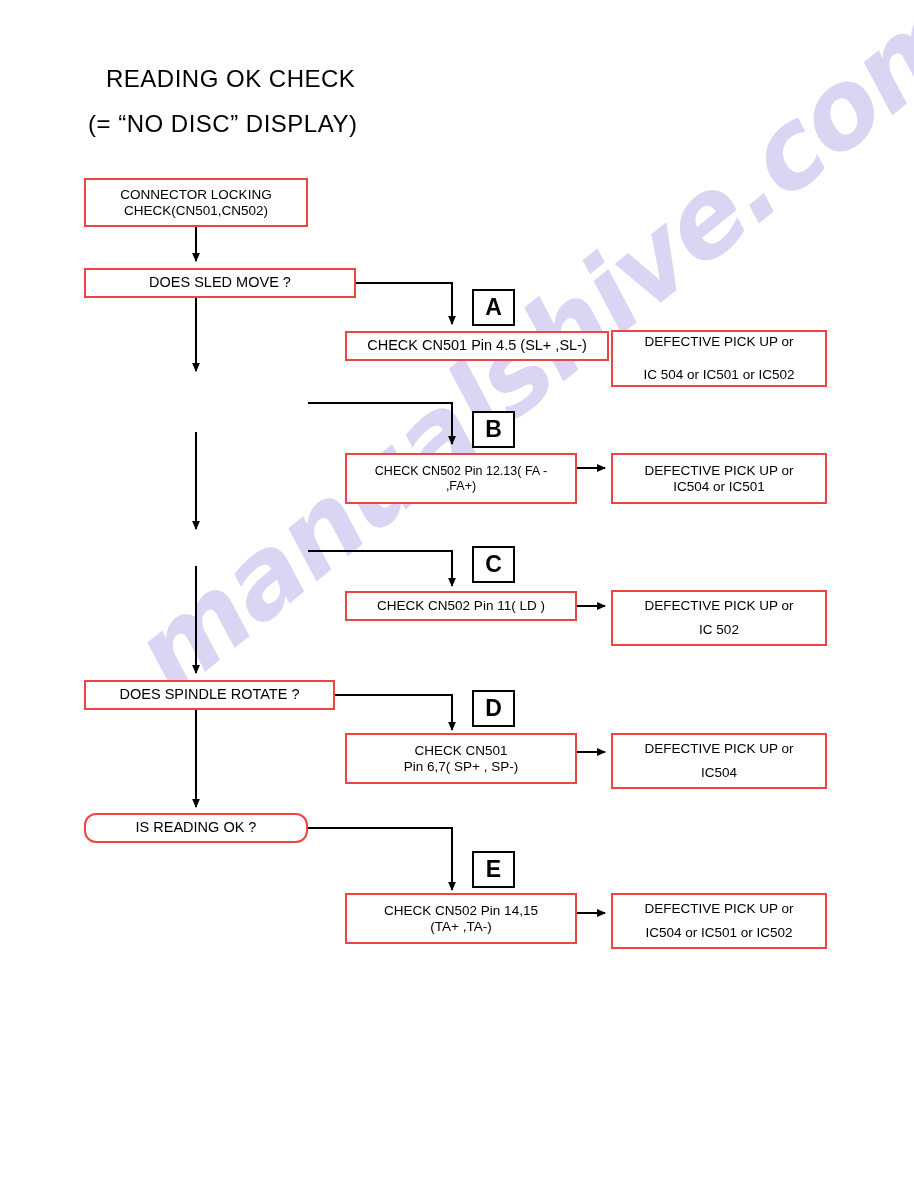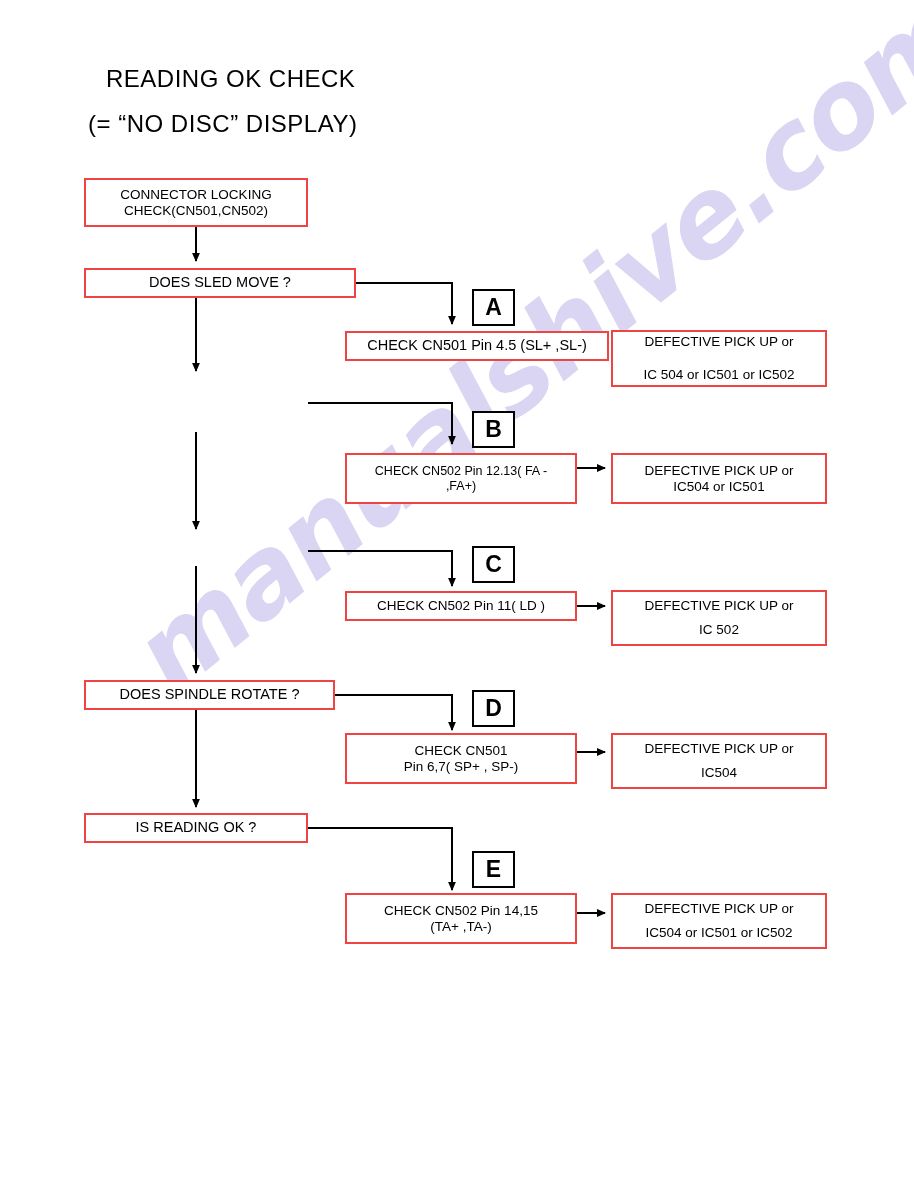--- a/index.html
+++ b/index.html
@@ -199,21 +199,21 @@
   </div>
   <div class="fbox" style="left:345px; top:733px; width:232px; height:51px;">
     <div class="ln t13">CHECK CN501</div>
     <div class="ln t13">Pin 6,7(  SP+ , SP-)</div>
   </div>
   <div class="fbox" style="left:611px; top:733px; width:216px; height:56px;">
     <div class="ln t13">DEFECTIVE PICK UP or</div>
     <div class="ln t13" style="margin-top:8px;">IC504</div>
   </div>
 
-  <div class="fbox" style="left:84px; top:813px; width:224px; height:30px;">
+  <div class="fbox" style="left:84px; top:813px; width:224px; height:30px;border-radius:12px;">
     <div class="ln t14">IS READING OK ?</div>
   </div>
   <div class="badge" style="left:472px; top:851px; width:43px; height:37px;">
     <span>E</span>
   </div>
   <div class="fbox" style="left:345px; top:893px; width:232px; height:51px;">
     <div class="ln t13">CHECK CN502 Pin 14,15</div>
     <div class="ln t13">(TA+ ,TA-)</div>
   </div>
   <div class="fbox" style="left:611px; top:893px; width:216px; height:56px;">

